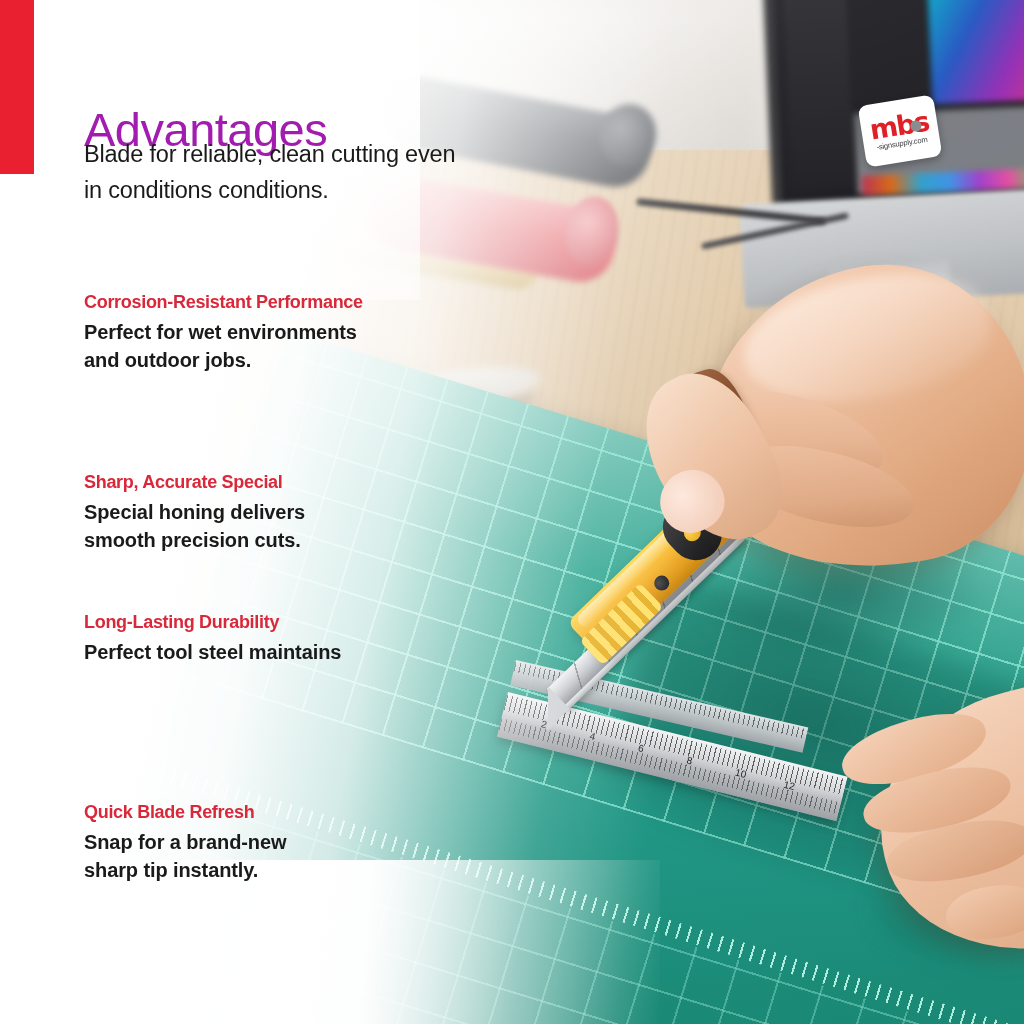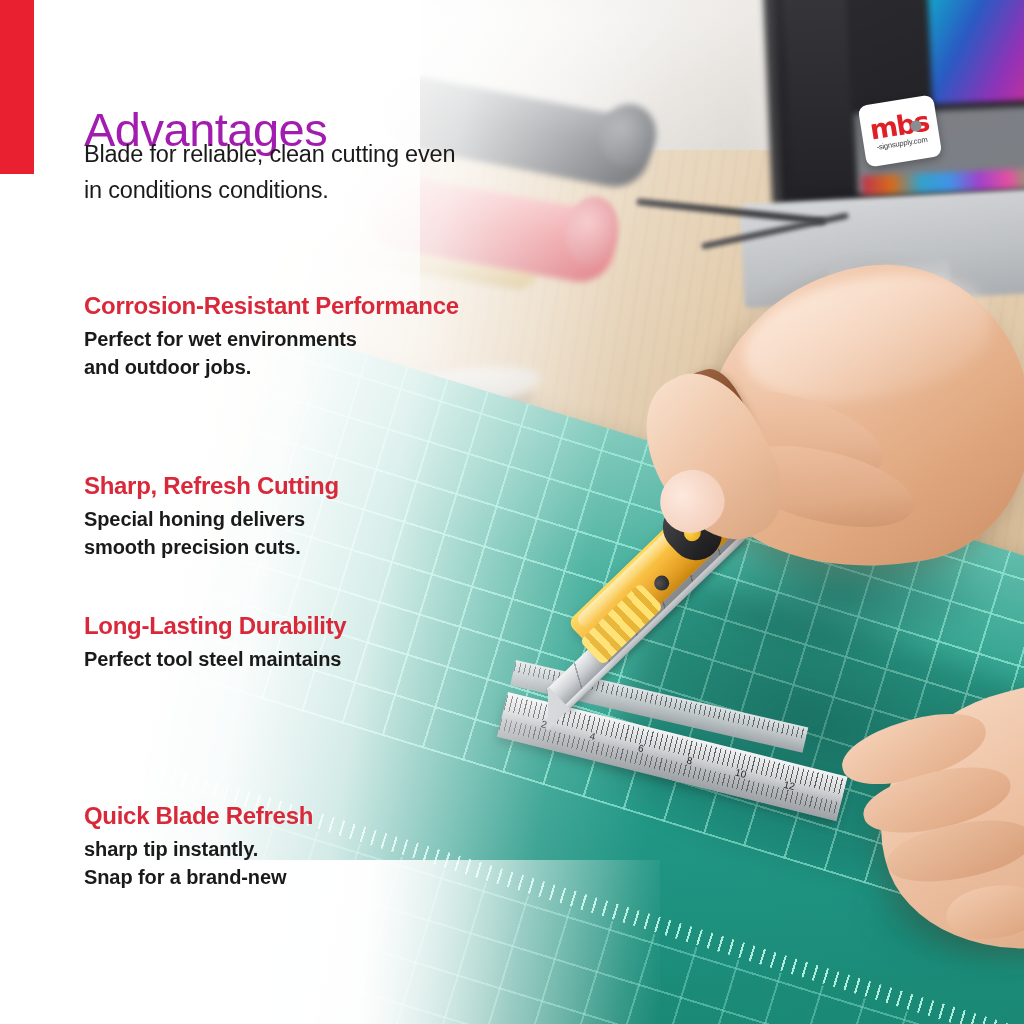--- a/index.html
+++ b/index.html
@@ -203,21 +203,21 @@
 
   
   .accent-bar{position:absolute;left:0;top:0;width:34px;height:174px;background:#E8202F;}
 
   .title{position:absolute;left:84px;top:75px;font-size:47px;font-weight:normal;
         color:#a21caf;letter-spacing:-.5px;line-height:1;text-align:right;}
   .subtitle{position:absolute;left:84px;top:136px;width:520px;font-size:23.5px;
         color:#1a1a1a;line-height:1.55;letter-spacing:-.2px;}
 
   .feature{position:absolute;left:84px;width:470px;}
-  .f-head{font-size:24px;font-weight:bold;color:#D9283A;line-height:1.15;letter-spacing:-.3px;
+  .f-head{font-size:18px;font-weight:bold;color:#D9283A;line-height:1.15;letter-spacing:-.3px;
         margin:0 0 5px 0;}
   .f-body{font-size:20px;font-weight:bold;color:#1a1a1a;line-height:1.42;letter-spacing:-.1px;margin:0;}
 
   
   .logo{position:absolute;left:862px;top:100px;width:76px;height:62px;background:#ffffff;
         border-radius:9px;transform:rotate(-9deg);box-shadow:0 3px 9px rgba(0,0,0,.3);
         display:flex;flex-direction:column;align-items:center;justify-content:center;}
   .logo-mark{position:relative;font-size:27px;font-weight:bold;color:#E02027;line-height:.88;
         letter-spacing:-1.6px;font-family:"DejaVu Sans",sans-serif;}
   .logo-dot{position:absolute;right:7px;top:9px;width:11px;height:11px;background:#8a8d90;
@@ -327,34 +327,34 @@
     <div>in conditions conditions.</div>
   </div>
 
   <div class="feature" style="top:292px">
     <p class="f-head">Corrosion-Resistant Performance</p>
     <p class="f-body">Perfect for wet environments</p>
     <p class="f-body">and outdoor jobs.</p>
   </div>
 
   <div class="feature" style="top:472px">
-    <p class="f-head">Sharp, Refresh Cutting</p>
+    <p class="f-head">Sharp, Accurate Special</p>
     <p class="f-body">Special honing delivers</p>
     <p class="f-body">smooth precision cuts.</p>
   </div>
 
   <div class="feature" style="top:612px">
     <p class="f-head">Long-Lasting Durability</p>
     <p class="f-body">Perfect tool steel maintains</p>
   </div>
 
   <div class="feature" style="top:802px">
     <p class="f-head">Quick Blade Refresh</p>
+    <p class="f-body">Snap for a brand-new</p>
     <p class="f-body">sharp tip instantly.</p>
-    <p class="f-body">Snap for a brand-new</p>
   </div>
 
   <div class="logo">
     <div class="logo-mark">
       <span>mbs</span>
       <span class="logo-dot"></span>
     </div>
     <div class="logo-url">-signsupply.com</div>
   </div>
 

